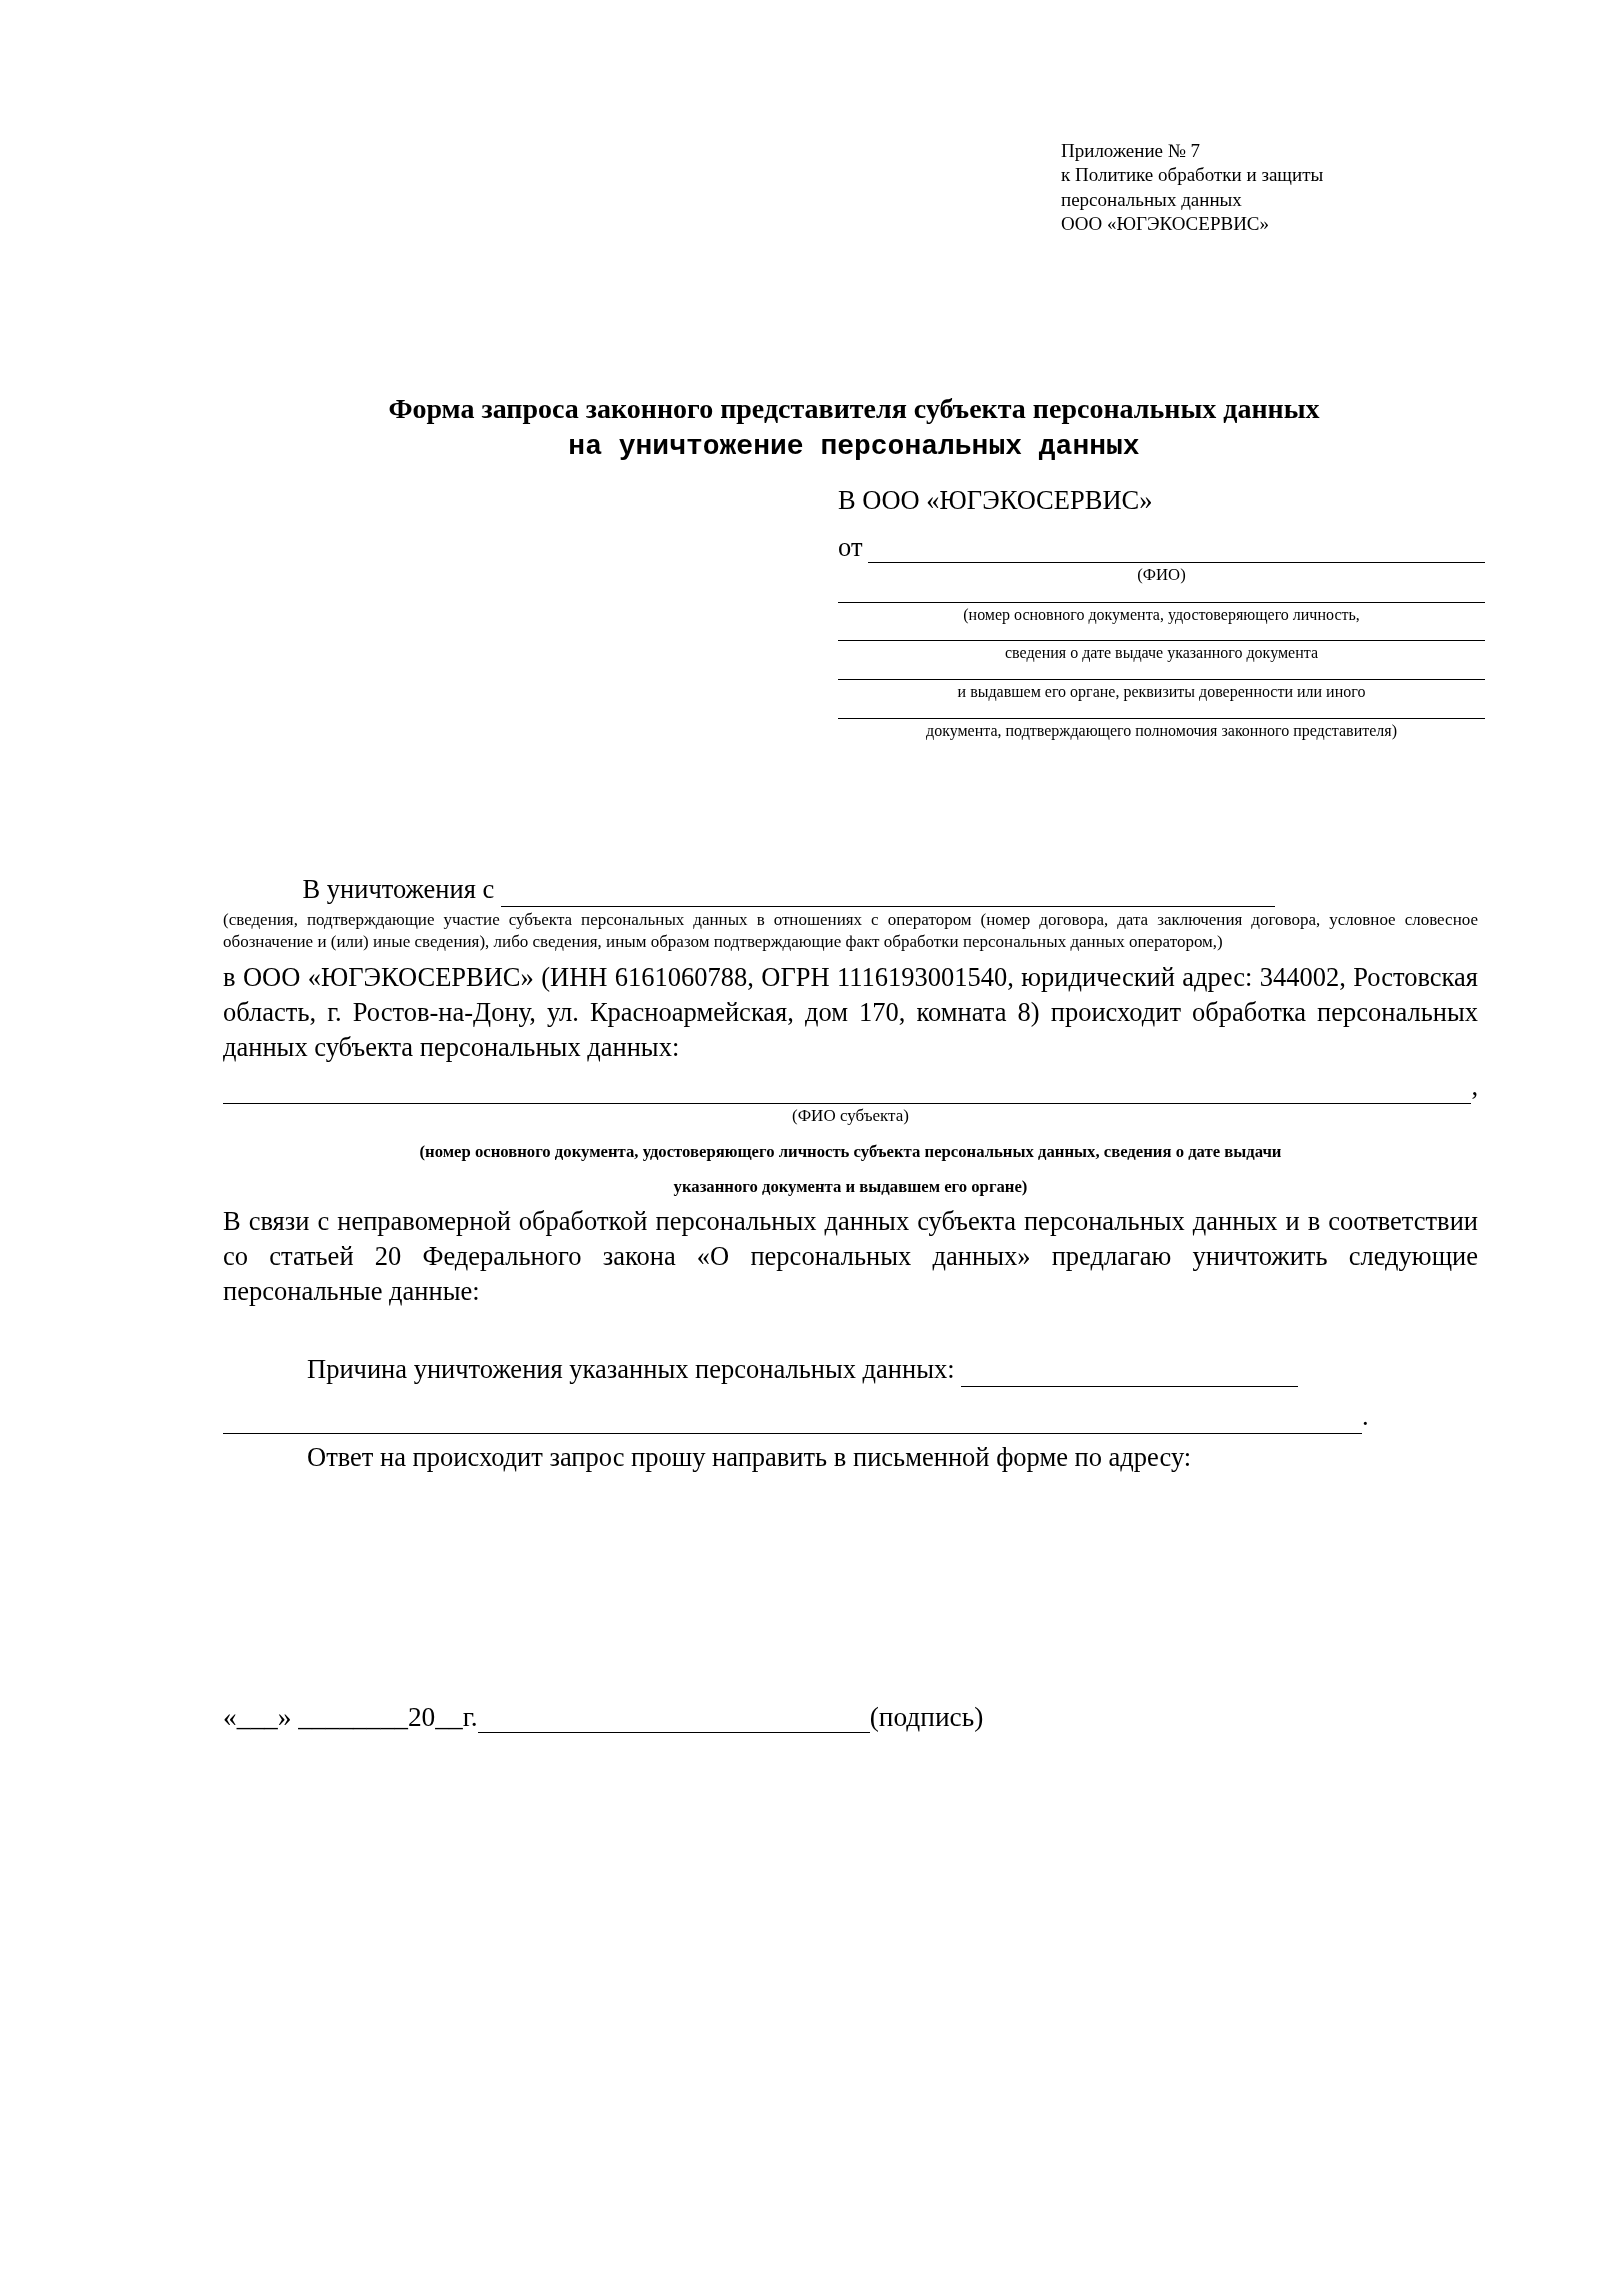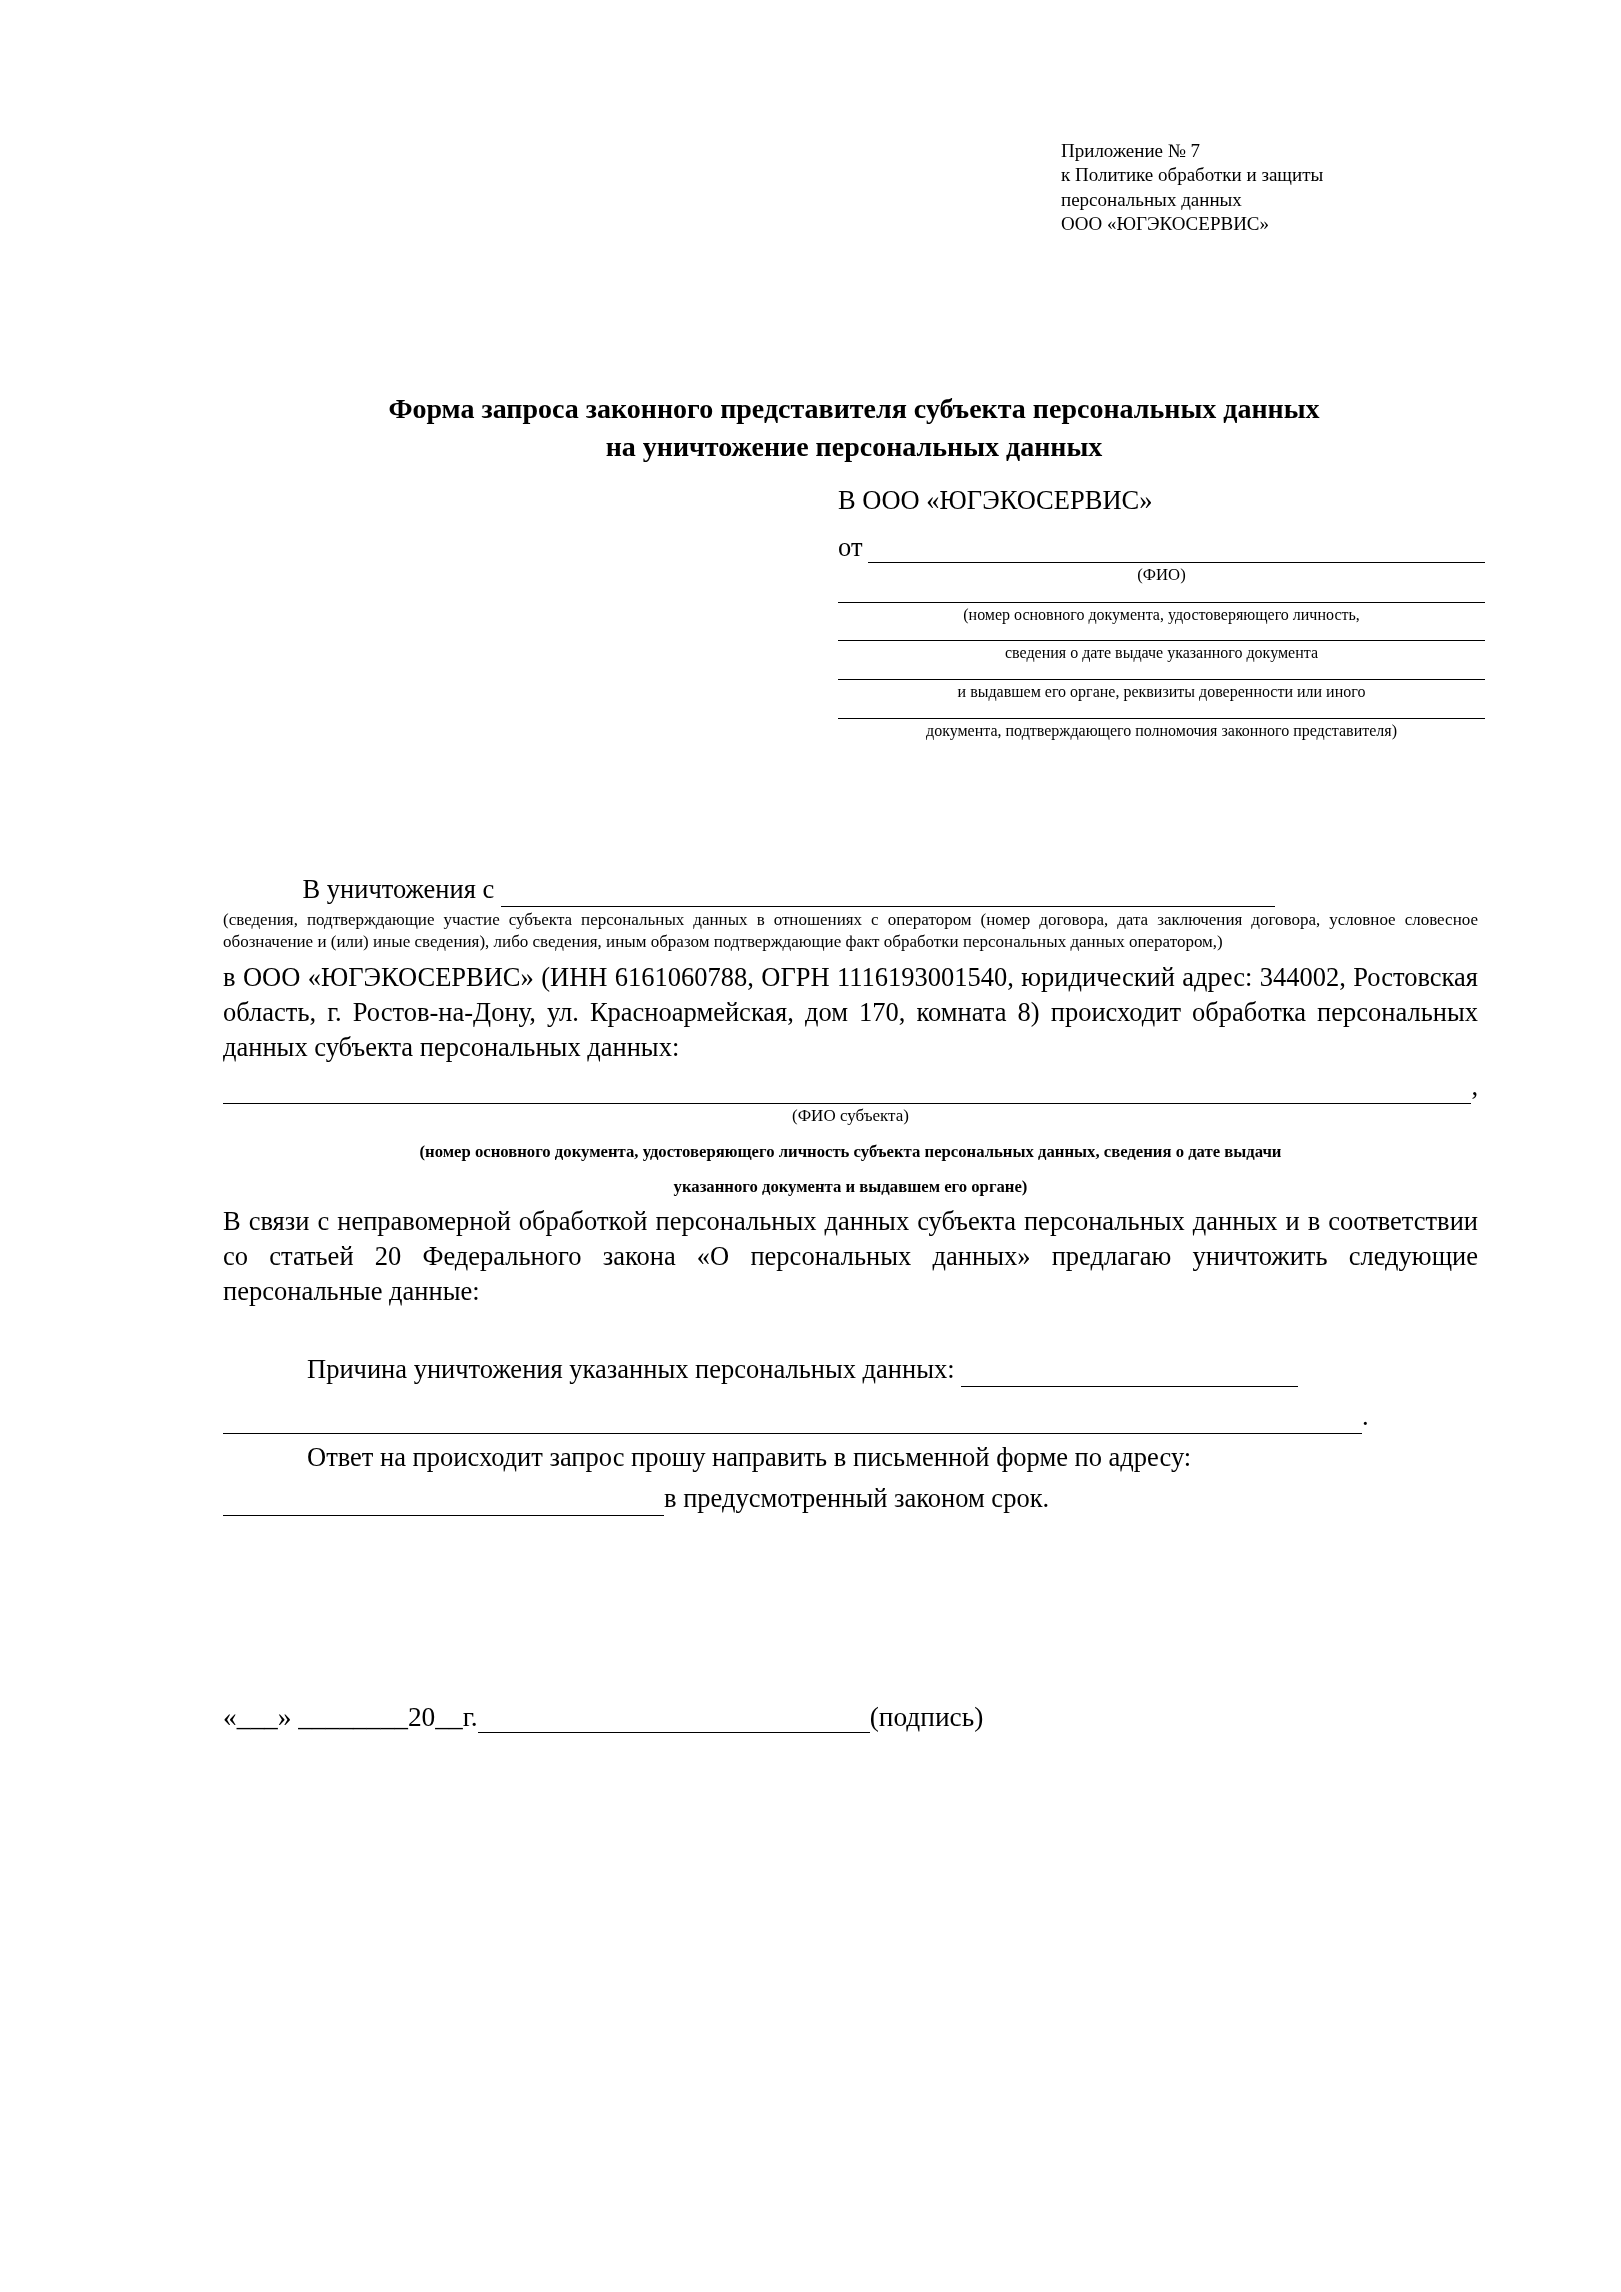--- a/index.html
+++ b/index.html
@@ -38,21 +38,21 @@
   .title {
     position: absolute;
     left: 217px;
     top: 390px;
     width: 1274px;
     text-align: center;
     font-weight: bold;
     font-size: 28px;
     line-height: 1.35;
   }
-  .title .line2 { display: block; }
+  .title .line2 { display: block; font-family: Liberation Mono, monospace; }
 
   
   .addressee {
     position: absolute;
     left: 838px;
     top: 485px;
     width: 647px;
     font-size: 26.5px;
   }
   .addressee .to-line {
@@ -228,23 +228,20 @@
       <span class="inline-rule" style="width:337px;"></span>
     </div>
 
     <div style="display:flex; align-items:flex-end; margin-top:11.8px;">
       <span class="inline-rule" style="width:1139px;"></span>
       <span>.</span>
     </div>
 
     <div class="para p-indent" style="margin-top:5.9px; text-align:justify;">Ответ на происходит запрос прошу направить в письменной форме по адресу:</div>
 
-    <div style="margin-top:5.9px;">
-      <span class="inline-rule" style="width:441px;"></span><span>в предусмотренный законом срок.</span>
-    </div>
   </div>
 
   <div class="sign-row">
     <span class="sign-left">«___» ________20__г.</span>
     <span class="sign-right"><span class="sign-rule"></span><span>(подпись)</span></span>
   </div>
 
 </div>
 
 

